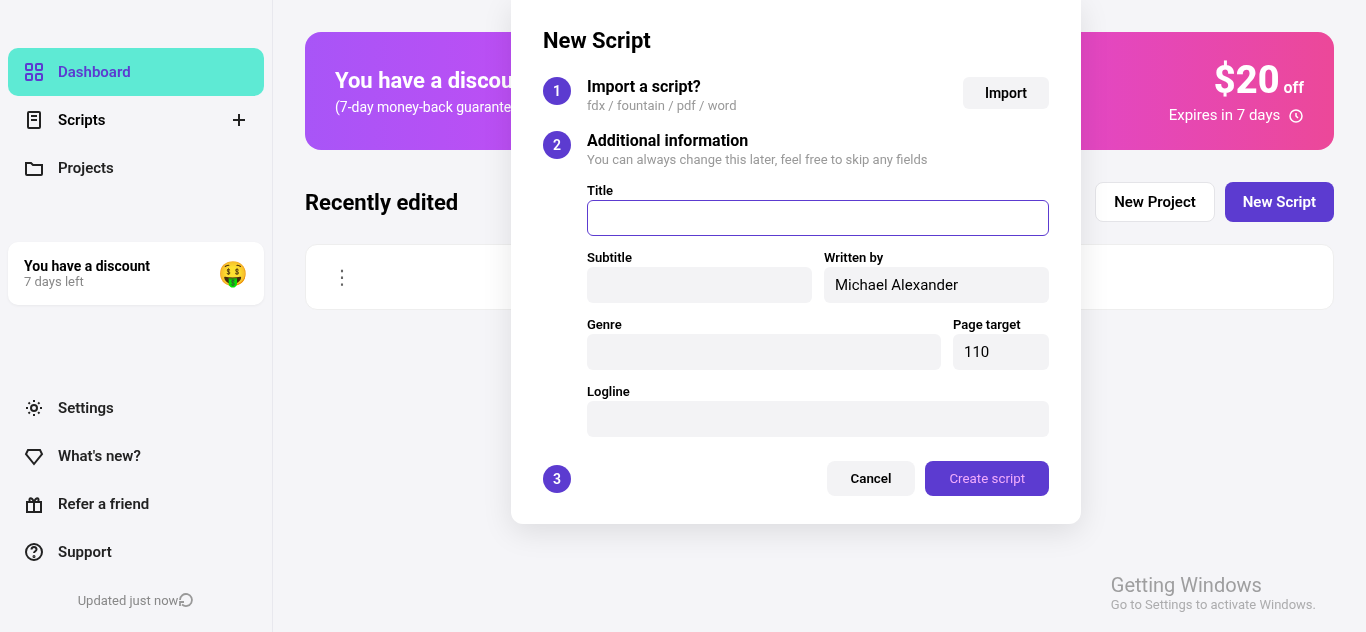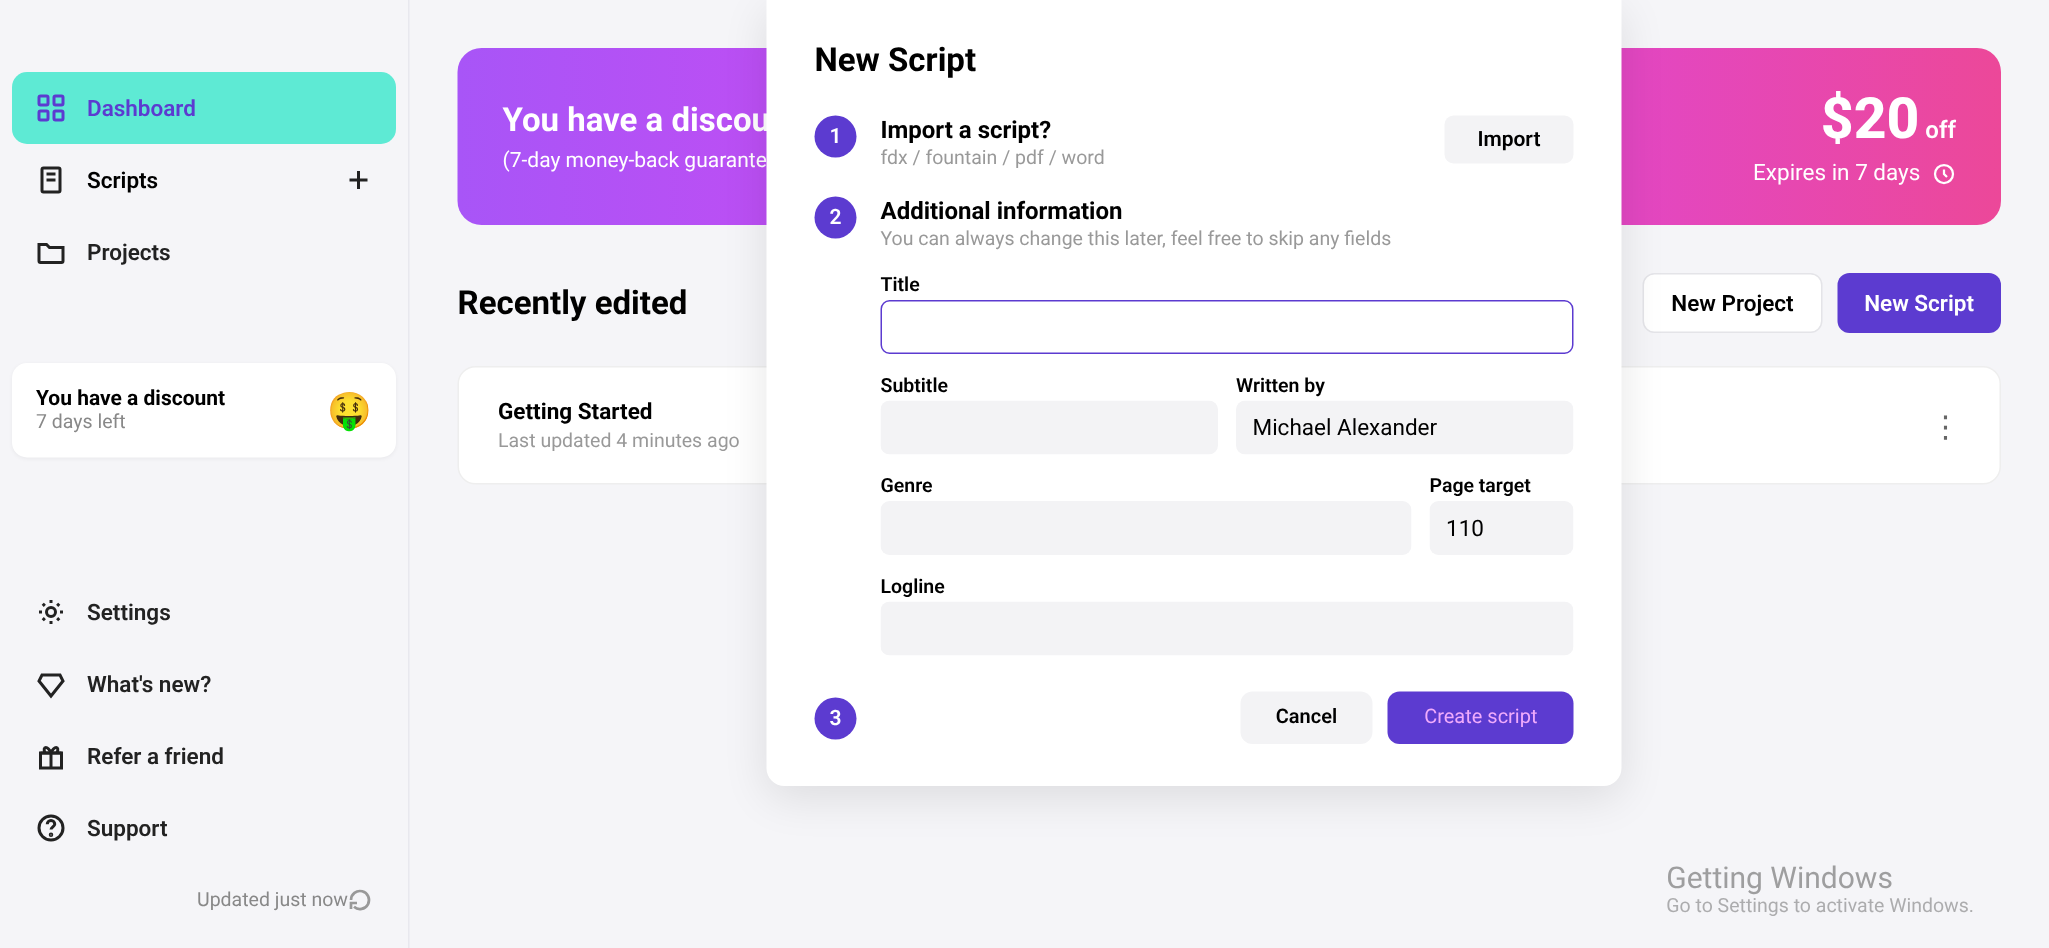--- a/index.html
+++ b/index.html
@@ -11,21 +11,21 @@
 .nav-item .icon { width: 20px; height: 20px; margin-right: 14px; display: flex; align-items: center; justify-content: center; }
 .nav-section-top { padding: 40px 0 0 0; }
 .scripts-item { display: flex; align-items: center; justify-content: space-between; padding: 14px 16px; }
 .scripts-left { display: flex; align-items: center; }
 .add-btn { font-size: 20px; color: #222; cursor: pointer; }
 .discount-card { background: #fff; border-radius: 10px; padding: 16px; margin: 50px 0 0 0; display: flex; justify-content: space-between; align-items: center; box-shadow: 0 1px 3px rgba(0,0,0,0.05); }
 .discount-card .title { font-weight: 700; font-size: 14px; }
 .discount-card .sub { color: #888; font-size: 13px; }
 .emoji { font-size: 24px; }
 .bottom-nav { margin-top: auto; }
-.updated-row { display: flex; justify-content: flex-end; align-items: center; padding: 16px; color: #888; font-size: 13px; }
+.updated-row { display: flex; justify-content: center; align-items: center; padding: 16px; color: #888; font-size: 13px; }
 
 .main { flex: 1; padding: 32px; position: relative; }
 .banner { background: linear-gradient(90deg, #a855f7, #d946ef, #ec4899); border-radius: 16px; padding: 26px 30px; color: #fff; display: flex; justify-content: space-between; align-items: center; margin-bottom: 32px; }
 .banner-left .heading { font-size: 22px; font-weight: 700; margin-bottom: 6px; }
 .banner-left .subtext { font-size: 14px; }
 .banner-right { text-align: right; }
 .banner-right .price { font-size: 38px; font-weight: 800; }
 .banner-right .off { font-size: 16px; font-weight: 600; }
 .banner-right .expires { font-size: 15px; margin-top: 4px; }
 
@@ -192,24 +192,20 @@
 
   <div class="section-header">
     <h2>Recently edited</h2>
     <div class="actions">
       <button class="btn btn-light">New Project</button>
       <button class="btn btn-primary">New Script</button>
     </div>
   </div>
 
   <div class="card">
-    <div>
-      <div class="title">Getting Started</div>
-      <div class="sub">Last updated 4 minutes ago</div>
-    </div>
     <span class="dots">⋮</span>
   </div>
 
   <div class="watermark">
     <div class="h">Getting Windows</div>
     <div>Go to Settings to activate Windows.</div>
   </div>
 </div>
 
 <div class="modal">

